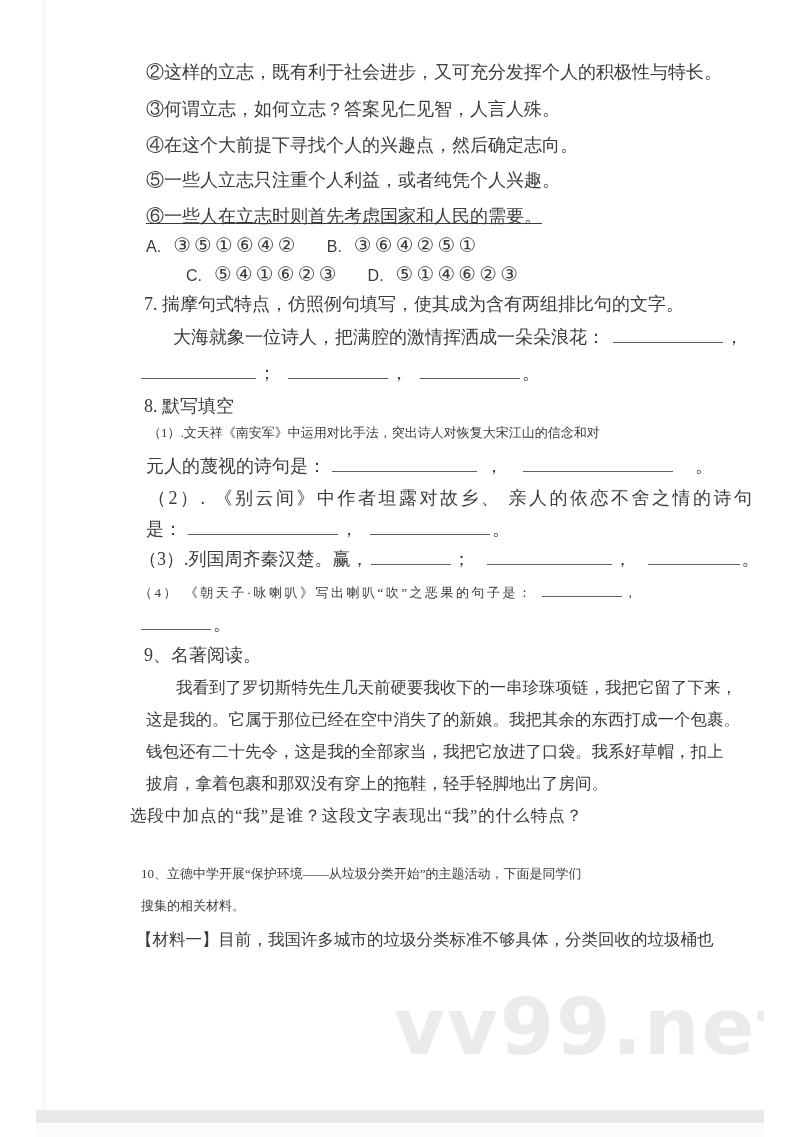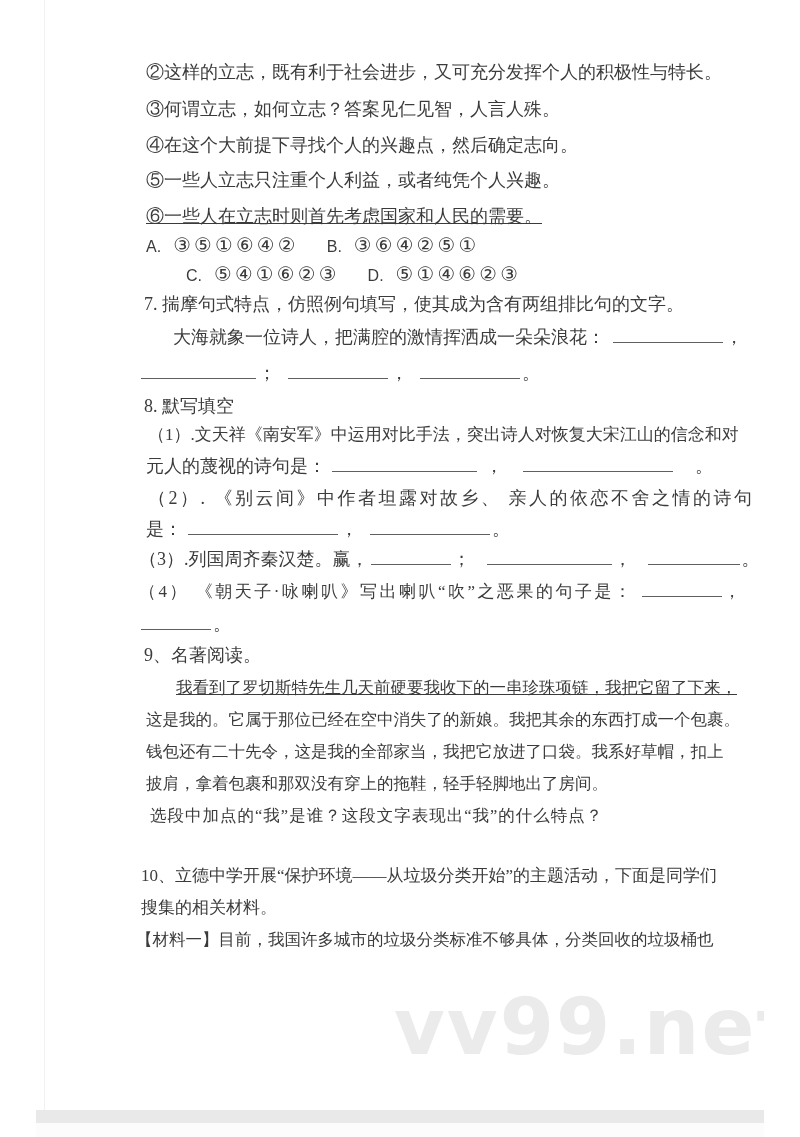--- a/index.html
+++ b/index.html
@@ -5,21 +5,21 @@
   html,body{margin:0;padding:0;background:#ffffff;}
   .page{
     position:relative;width:728px;height:1137px;margin:0 auto;
     background:#ffffff;overflow:hidden;
     font-family:"Liberation Serif",serif;
   }
   .ln{
     position:absolute;white-space:nowrap;color:#3b3b3b;
     font-size:18px;line-height:1.2;
   }
-  .fz17{font-size:17px;}
+  .fz17{font-size:13px;}
   .fz16{font-size:16.5px;}
   .sp1{letter-spacing:1px;}
   .sp2{letter-spacing:2.5px;}
   .blank{
     display:inline-block;height:15px;vertical-align:baseline;
     border-bottom:1px solid #5f5f5f;margin:0 2px;
   }
   .opt-letter{
     font-family:"Liberation Sans",sans-serif;font-size:16px;color:#3b3b3b;
     margin-right:12px;
@@ -80,25 +80,25 @@
     <span>（3）.列国周齐秦汉楚。赢，</span><span class="blank" style="width:80px;"></span><span>；</span><span class="blank" style="width:125px;margin-left:16px;"></span><span>，</span><span class="blank" style="width:92px;margin-left:16px;"></span><span>。</span>
   </div>
   <div class="ln fz17 sp2" style="top:581px;left:103px;">
     <span>（4） 《朝天子·咏喇叭》写出喇叭“吹”之恶果的句子是：</span><span class="blank" style="width:80px;margin-left:8px;"></span><span>，</span>
   </div>
   <div class="ln" style="top:614px;left:103px;">
     <span class="blank" style="width:70px;"></span><span>。</span>
   </div>
 
   <div class="ln" style="top:645px;left:108px;">9、名著阅读。</div>
-  <div class="ln fz16" style="top:678px;left:140px;text-decoration:underline;">我看到了罗切斯特先生几天前硬要我收下的一串珍珠项链，我把它留了下来，</div>
+  <div class="ln fz16" style="top:678px;left:140px;">我看到了罗切斯特先生几天前硬要我收下的一串珍珠项链，我把它留了下来，</div>
   <div class="ln fz16" style="top:710px;left:110px;">这是我的。它属于那位已经在空中消失了的新娘。我把其余的东西打成一个包裹。</div>
   <div class="ln fz16" style="top:742px;left:110px;">钱包还有二十先令，这是我的全部家当，我把它放进了口袋。我系好草帽，扣上</div>
   <div class="ln fz16" style="top:774px;left:110px;">披肩，拿着包裹和那双没有穿上的拖鞋，轻手轻脚地出了房间。</div>
-  <div class="ln fz16 sp1" style="top:806px;left:114px;font-family:Liberation Serif, serif;">选段中加点的“我”是谁？这段文字表现出“我”的什么特点？</div>
+  <div class="ln fz16 sp1" style="top:806px;left:94px;font-family:Liberation Serif, serif;">选段中加点的“我”是谁？这段文字表现出“我”的什么特点？</div>
 
   <div class="ln fz17" style="top:866px;left:105px;">10、立德中学开展“保护环境——从垃圾分类开始”的主题活动，下面是同学们</div>
   <div class="ln fz17" style="top:898px;left:105px;">搜集的相关材料。</div>
   <div class="ln fz16" style="top:930px;left:100px;">【材料一】目前，我国许多城市的垃圾分类标准不够具体，分类回收的垃圾桶也</div>
 
   <div class="watermark">vv99.net</div>
 
   <div class="gutter-right"></div>
   <div class="edge-right"></div>
   <div class="edge-left"></div>

